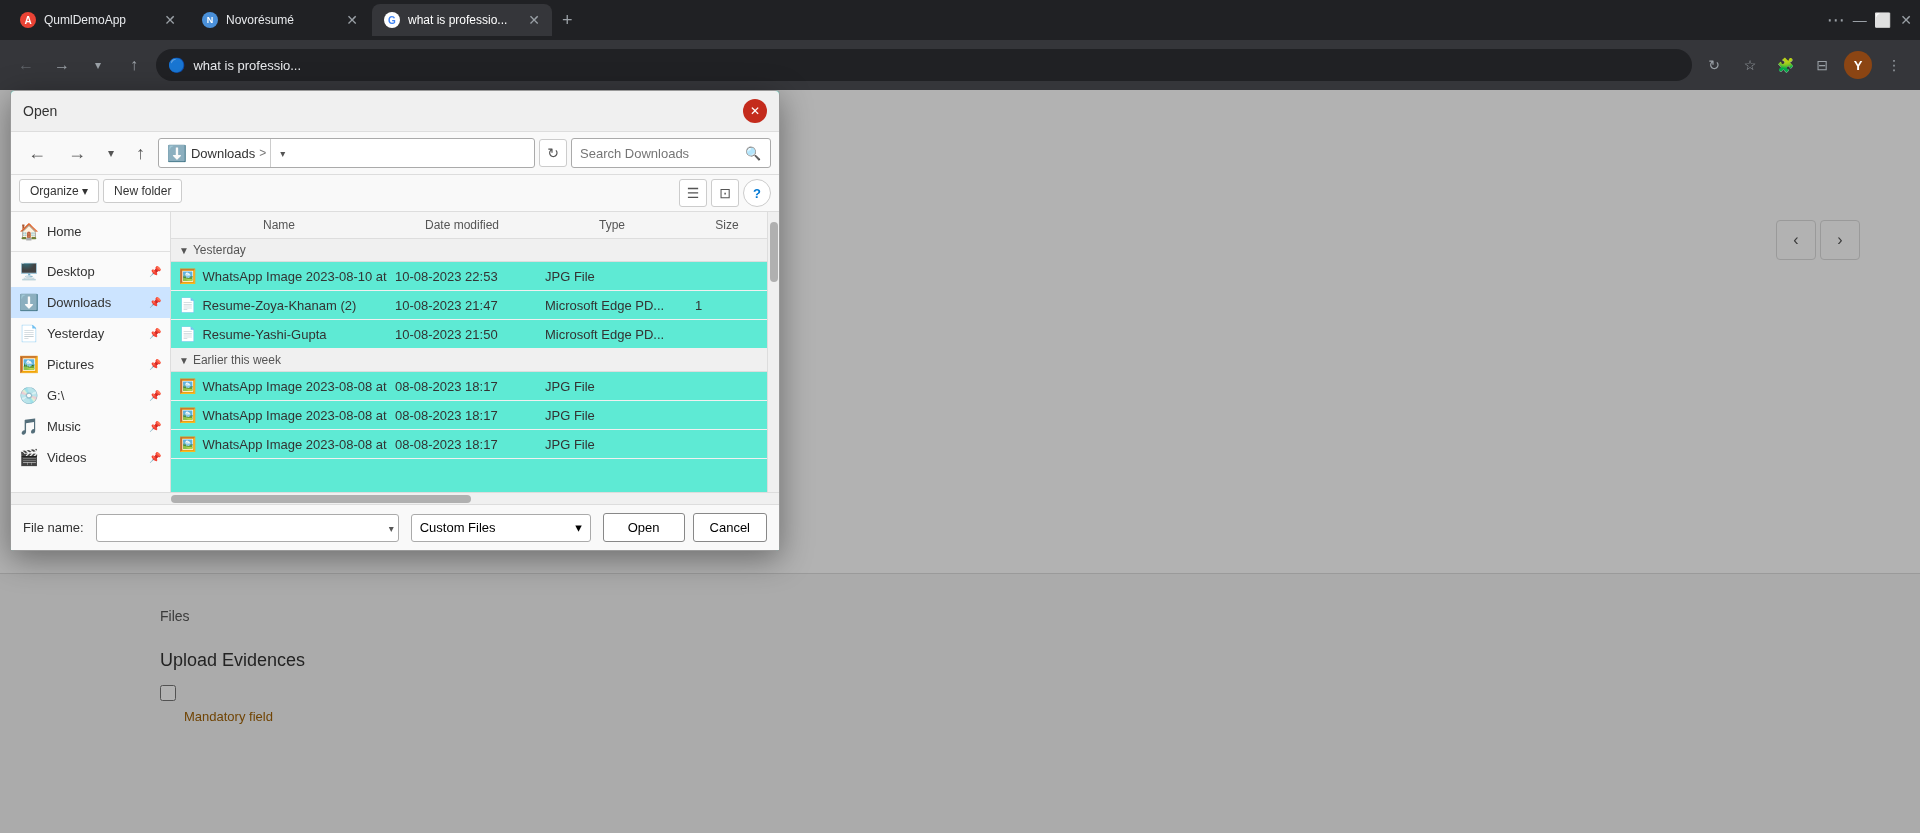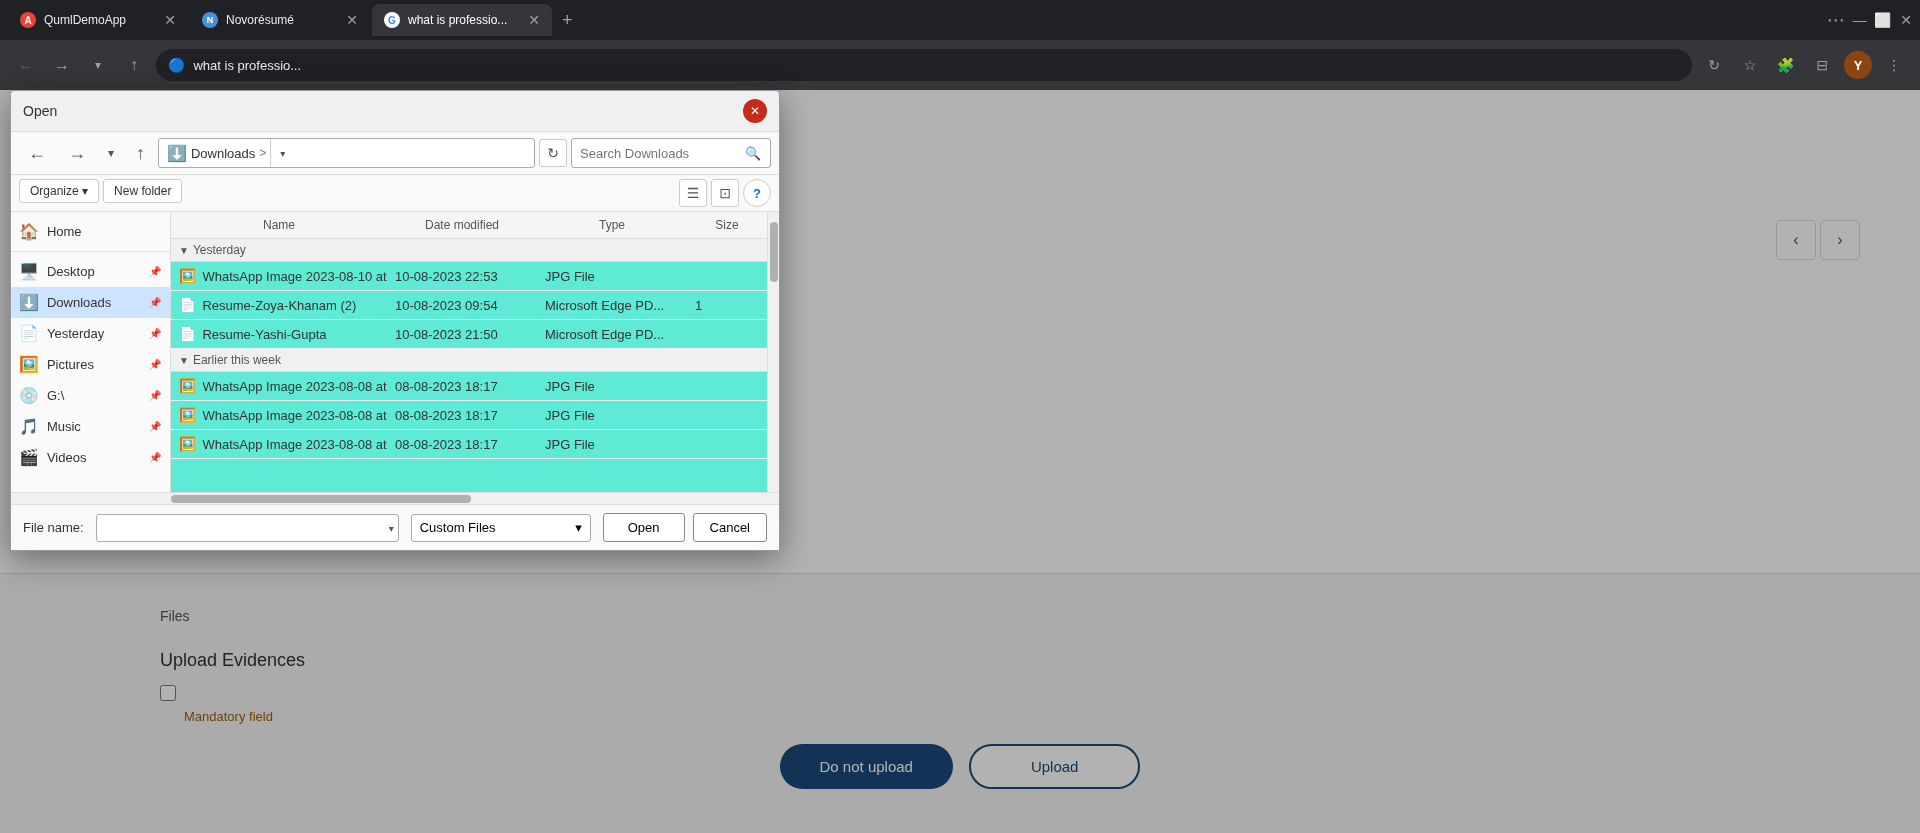--- a/index.html
+++ b/index.html
@@ -189,24 +189,20 @@
         <div class="plus-btn" style="position:relative;width:44px;height:44px;">+</div>
         <span class="files-label" style="position:relative;left:8px;bottom:0;margin-left:8px;">Files</span>
       </div>
       <div style="margin-left:140px;max-width:1280px;">
         <div style="font-size:18px;color:#333;margin-bottom:12px;font-weight:400;">Upload Evidences</div>
         <div class="terms-row">
           <input type="checkbox" class="terms-checkbox" style="">
         </div>
         <div class="mandatory-field">Mandatory field</div>
       </div>
-      <div class="upload-buttons">
-        <button class="btn-no-upload">Do not upload</button>
-        <button class="btn-upload">Upload</button>
-      </div>
     </div>
   </div>
 
   <div class="dialog-overlay">
     <div class="file-dialog">
 
       <div class="dialog-titlebar">
         <span class="dialog-title">Open</span>
         <div class="dialog-close">
           <span>✕</span>
@@ -311,21 +307,21 @@
             </div>
             <div class="file-cell">10-08-2023 22:53</div>
             <div class="file-cell">JPG File</div>
             <div class="file-cell"></div>
           </div>
           <div class="file-row">
             <div class="file-cell">
               <span class="file-icon pdf">📄</span>
               <span>Resume-Zoya-Khanam (2)</span>
             </div>
-            <div class="file-cell">10-08-2023 09:54</div>
+            <div class="file-cell">10-08-2023 21:47</div>
             <div class="file-cell">Microsoft Edge PD...</div>
             <div class="file-cell">1</div>
           </div>
           <div class="file-row">
             <div class="file-cell">
               <span class="file-icon pdf">📄</span>
               <span>Resume-Yashi-Gupta</span>
             </div>
             <div class="file-cell">10-08-2023 21:50</div>
             <div class="file-cell">Microsoft Edge PD...</div>

